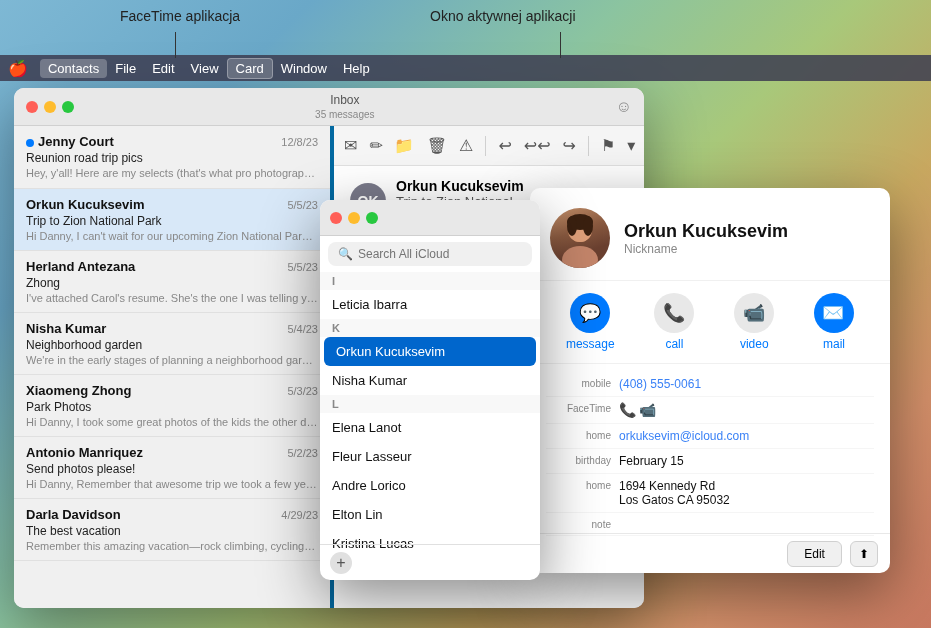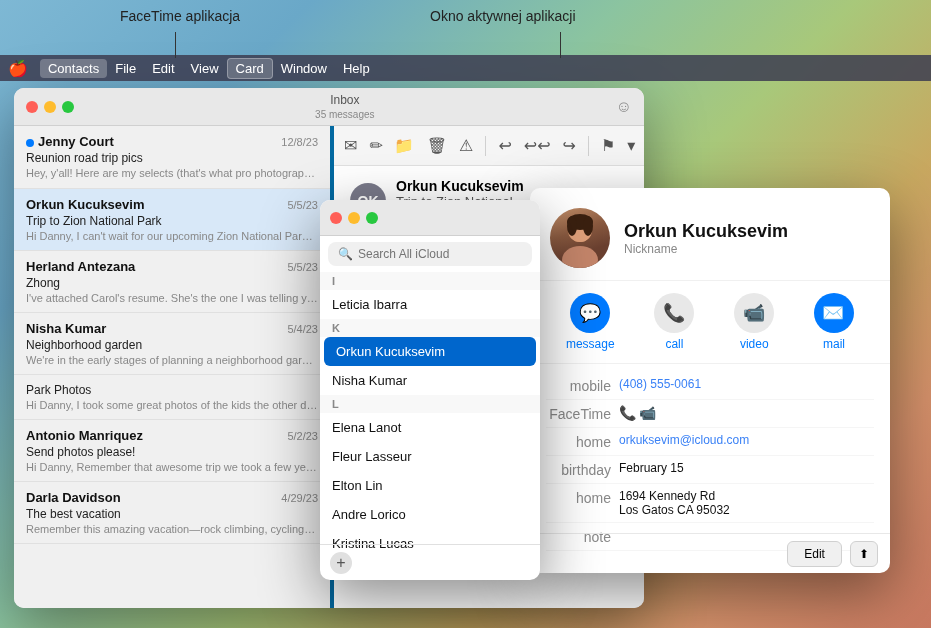--- a/index.html
+++ b/index.html
@@ -420,21 +420,21 @@
       padding: 8px 16px;
     }
     .field-row {
       display: flex;
       padding: 5px 0;
       border-bottom: 1px solid #f5f5f5;
       align-items: flex-start;
       gap: 8px;
     }
     .field-label {
-      font-size: 14px;
+      font-size: 10px;
       color: #888;
       width: 65px;
       text-align: right;
       flex-shrink: 0;
       padding-top: 1px;
     }
     .field-value {
       font-size: 12px;
       color: #111;
       flex: 1;
@@ -547,20 +547,24 @@
         <div class="mail-item">
           <div class="mail-item-header">
             <span class="mail-sender">Nisha Kumar</span>
             <span class="mail-date">5/4/23</span>
           </div>
           <div class="mail-subject">Neighborhood garden</div>
           <div class="mail-preview">We're in the early stages of planning a neighborhood garden. Each family would be in charge of a plot. Bring your own wat...</div>
         </div>
 
         <div class="mail-item">
+          <div class="mail-item-header">
+            <span class="mail-sender">Xiaomeng Zhong</span>
+            <span class="mail-date">5/3/23</span>
+          </div>
           <div class="mail-subject">Park Photos</div>
           <div class="mail-preview">Hi Danny, I took some great photos of the kids the other day. Check out those smiles!</div>
         </div>
 
         <div class="mail-item">
           <div class="mail-item-header">
             <span class="mail-sender">Antonio Manriquez</span>
             <span class="mail-date">5/2/23</span>
           </div>
           <div class="mail-subject">Send photos please!</div>
@@ -643,22 +647,22 @@
     <div class="contacts-section-header">I</div>
     <div class="contact-item">Leticia Ibarra</div>
 
     <div class="contacts-section-header">K</div>
     <div class="contact-item selected">Orkun Kucuksevim</div>
     <div class="contact-item">Nisha Kumar</div>
 
     <div class="contacts-section-header">L</div>
     <div class="contact-item">Elena Lanot</div>
     <div class="contact-item">Fleur Lasseur</div>
+    <div class="contact-item">Andre Lorico</div>
     <div class="contact-item">Elton Lin</div>
-    <div class="contact-item">Andre Lorico</div>
     <div class="contact-item">Kristina Lucas</div>
   </div>
   <div class="contacts-footer">
     <div class="add-btn">+</div>
   </div>
 </div>
 
 <div class="contact-detail">
   <div class="contact-detail-header">
     <div class="contact-avatar">

